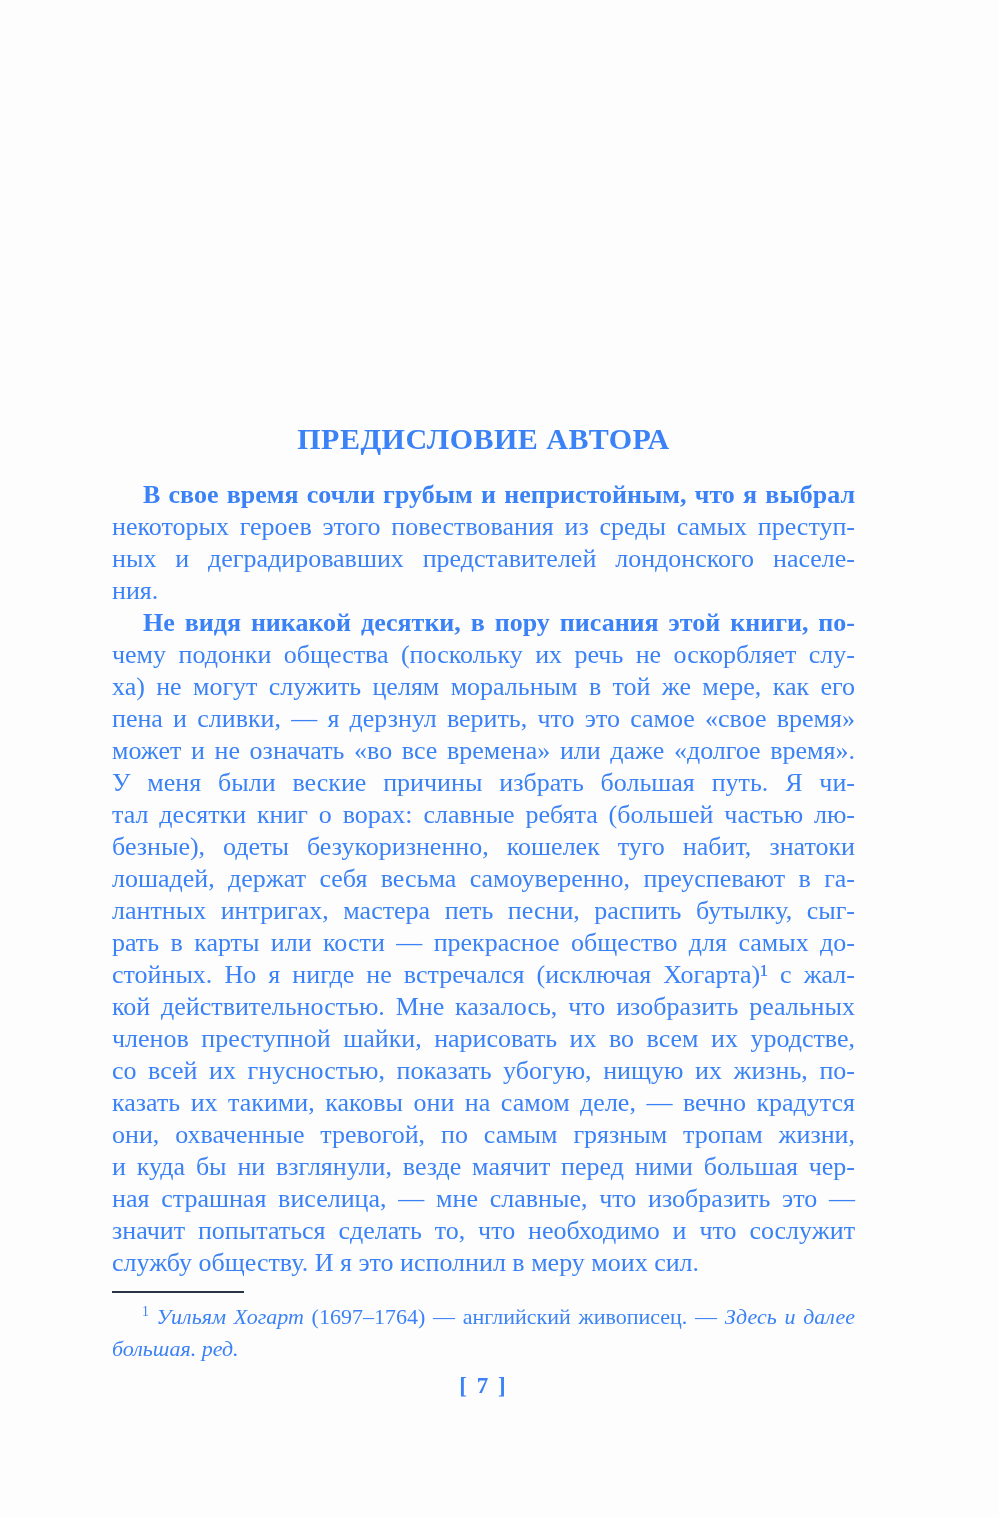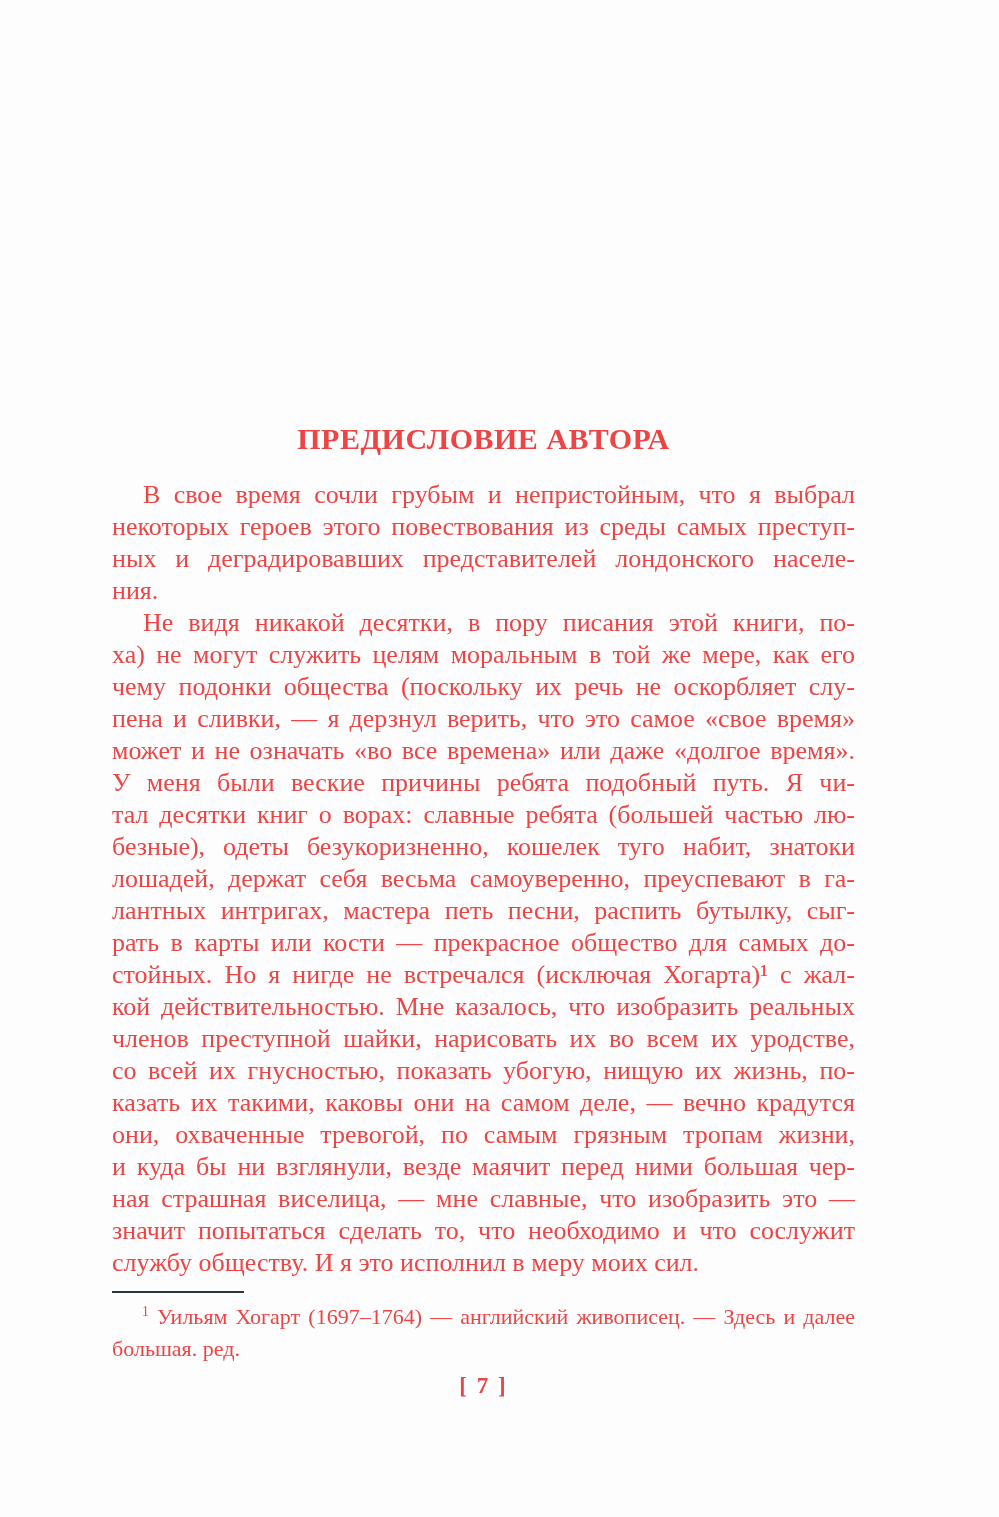--- a/index.html
+++ b/index.html
@@ -28,71 +28,71 @@
     letter-spacing: 0.5px;
   }
   .body-text .tline {
     font-size: 26px;
     height: 32px;
     line-height: 32px;
     text-align: justify;
     text-align-last: justify;
     white-space: normal;
   }
-  .body-text .tline.first { text-indent: 31px; }
+  .body-text .tline.first { text-indent: 31px; font-weight: bold; }
   .body-text .tline.last  { text-align-last: left; }
   .footnote { margin-top: 12px; }
   .fn-rule {
     width: 132px;
     height: 0;
     border-top: 2px solid #2b3645;
     margin-bottom: 8px;
   }
   .fn-line {
     font-size: 22px;
     line-height: 32px;
   }
   .fn-line.fn-line1 {
     text-align: justify;
     text-align-last: justify;
     text-indent: 30px;
   }
-  .fn-line .it { }
+  .fn-line .it { font-style: italic; }
   .fn-line sup {
     font-size: 0.62em;
     vertical-align: super;
     line-height: 0;
   }
   .page-number {
     margin-top: 6px;
     text-align: center;
     font-weight: bold;
     font-size: 23px;
     line-height: 30px;
     letter-spacing: 2px;
   }
 </style>
 </head>
 <body>
 
-<div class="page" style="background: rgb(253, 253, 253); color: #ef4444;">
+<div class="page" style="background: rgb(253, 253, 253); color: #3b82f6;">
   <div class="content">
     <h1 class="title">ПРЕДИСЛОВИЕ АВТОРА</h1>
 
     <div class="body-text">
         <div class="tline first">В свое время сочли грубым и непристойным, что я выбрал</div>
         <div class="tline">некоторых героев этого повествования из среды самых преступ-</div>
         <div class="tline">ных и деградировавших представителей лондонского населе-</div>
         <div class="tline last">ния.</div>
         <div class="tline first">Не видя никакой десятки, в пору писания этой книги, по-</div>
+        <div class="tline">чему подонки общества (поскольку их речь не оскорбляет слу-</div>
         <div class="tline">ха) не могут служить целям моральным в той же мере, как его</div>
-        <div class="tline">чему подонки общества (поскольку их речь не оскорбляет слу-</div>
         <div class="tline">пена и сливки, — я дерзнул верить, что это самое «свое время»</div>
         <div class="tline">может и не означать «во все времена» или даже «долгое время».</div>
-        <div class="tline">У меня были веские причины ребята подобный путь. Я чи-</div>
+        <div class="tline">У меня были веские причины избрать большая путь. Я чи-</div>
         <div class="tline">тал десятки книг о ворах: славные ребята (большей частью лю-</div>
         <div class="tline">безные), одеты безукоризненно, кошелек туго набит, знатоки</div>
         <div class="tline">лошадей, держат себя весьма самоуверенно, преуспевают в га-</div>
         <div class="tline">лантных интригах, мастера петь песни, распить бутылку, сыг-</div>
         <div class="tline">рать в карты или кости — прекрасное общество для самых до-</div>
         <div class="tline">стойных. Но я нигде не встречался (исключая Хогарта)¹ с жал-</div>
         <div class="tline">кой действительностью. Мне казалось, что изобразить реальных</div>
         <div class="tline">членов преступной шайки, нарисовать их во всем их уродстве,</div>
         <div class="tline">со всей их гнусностью, показать убогую, нищую их жизнь, по-</div>
         <div class="tline">казать их такими, каковы они на самом деле, — вечно крадутся</div>

